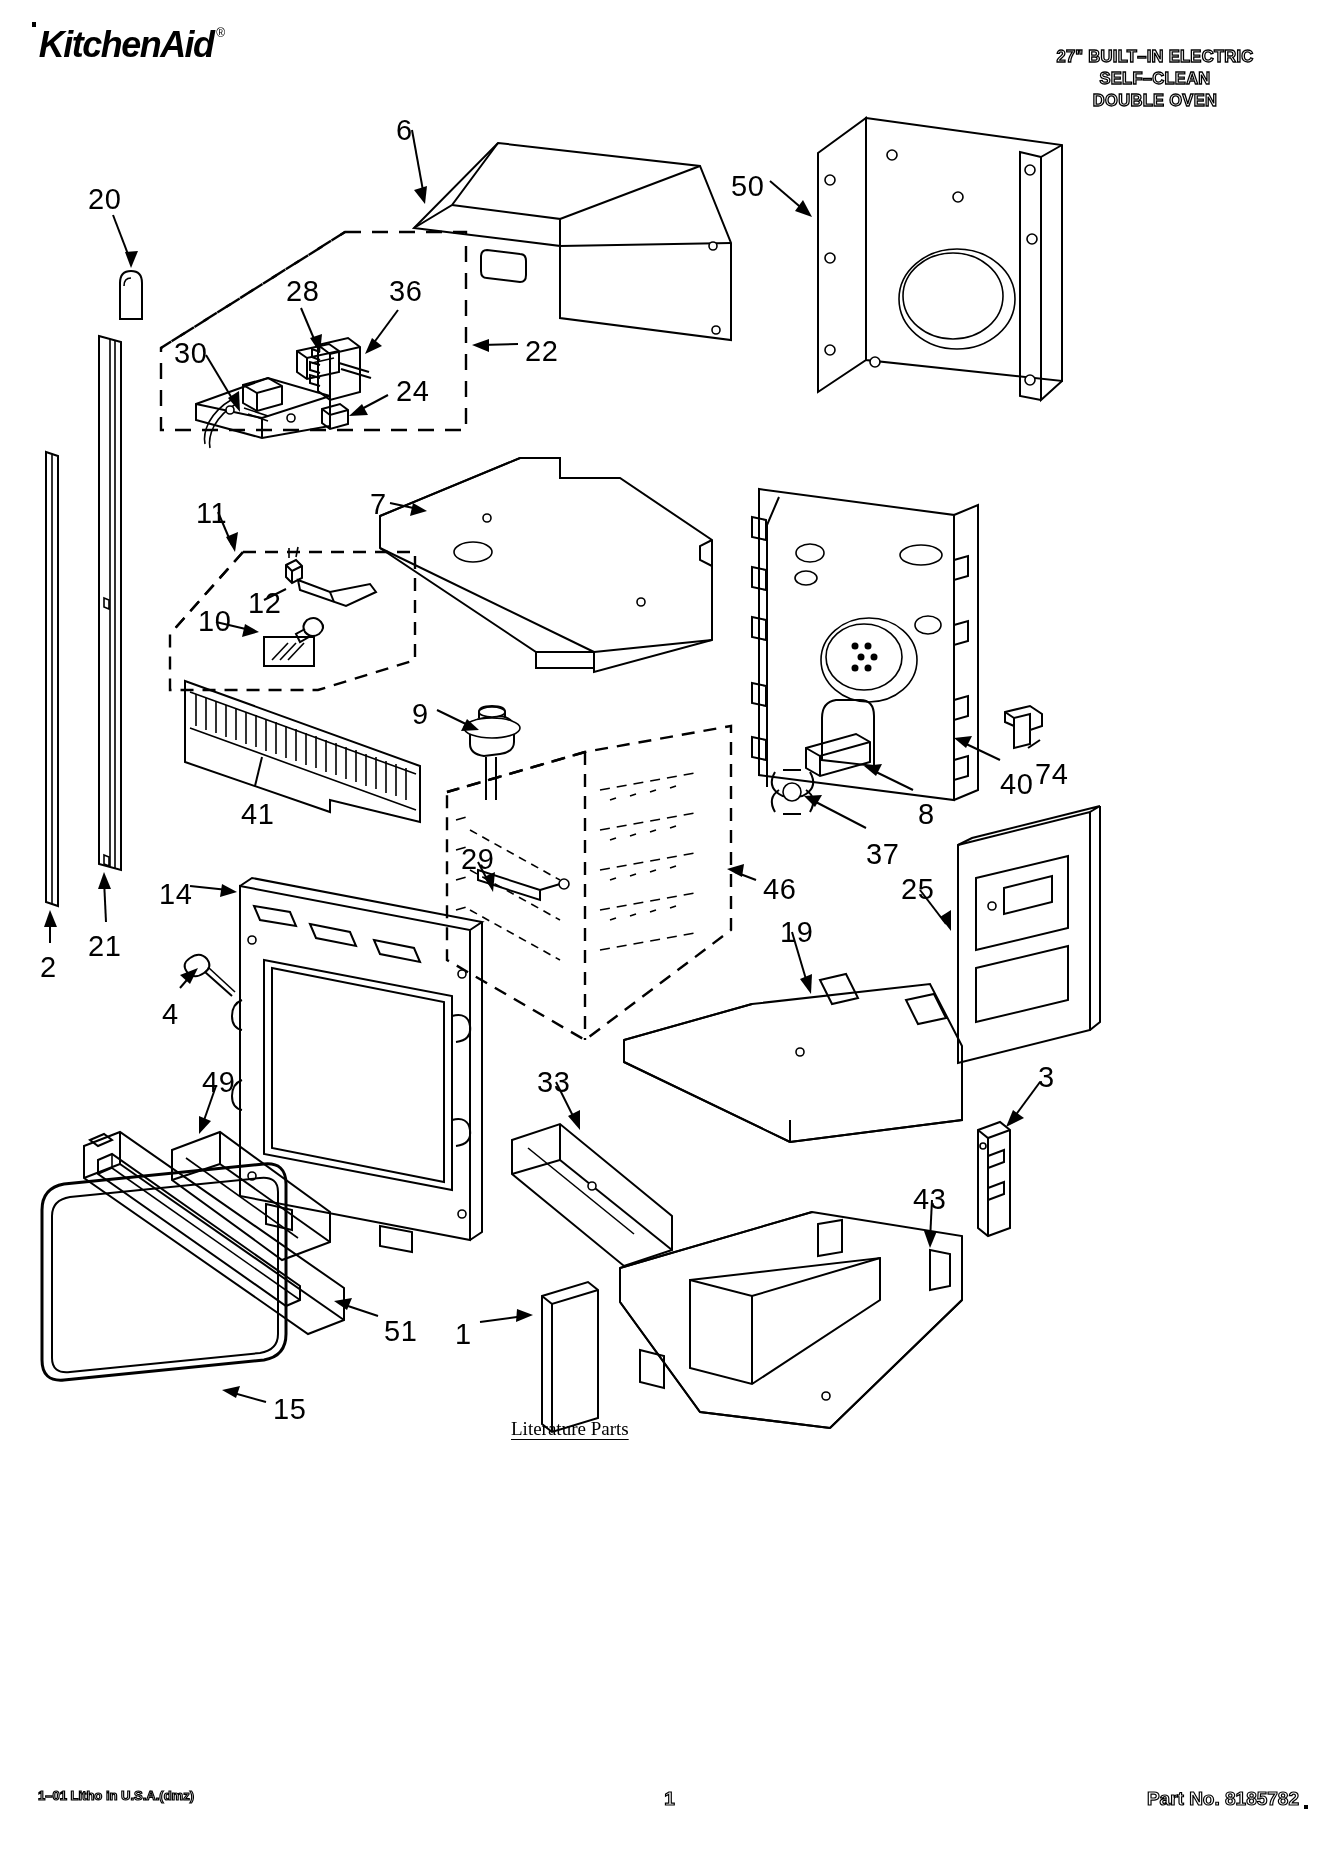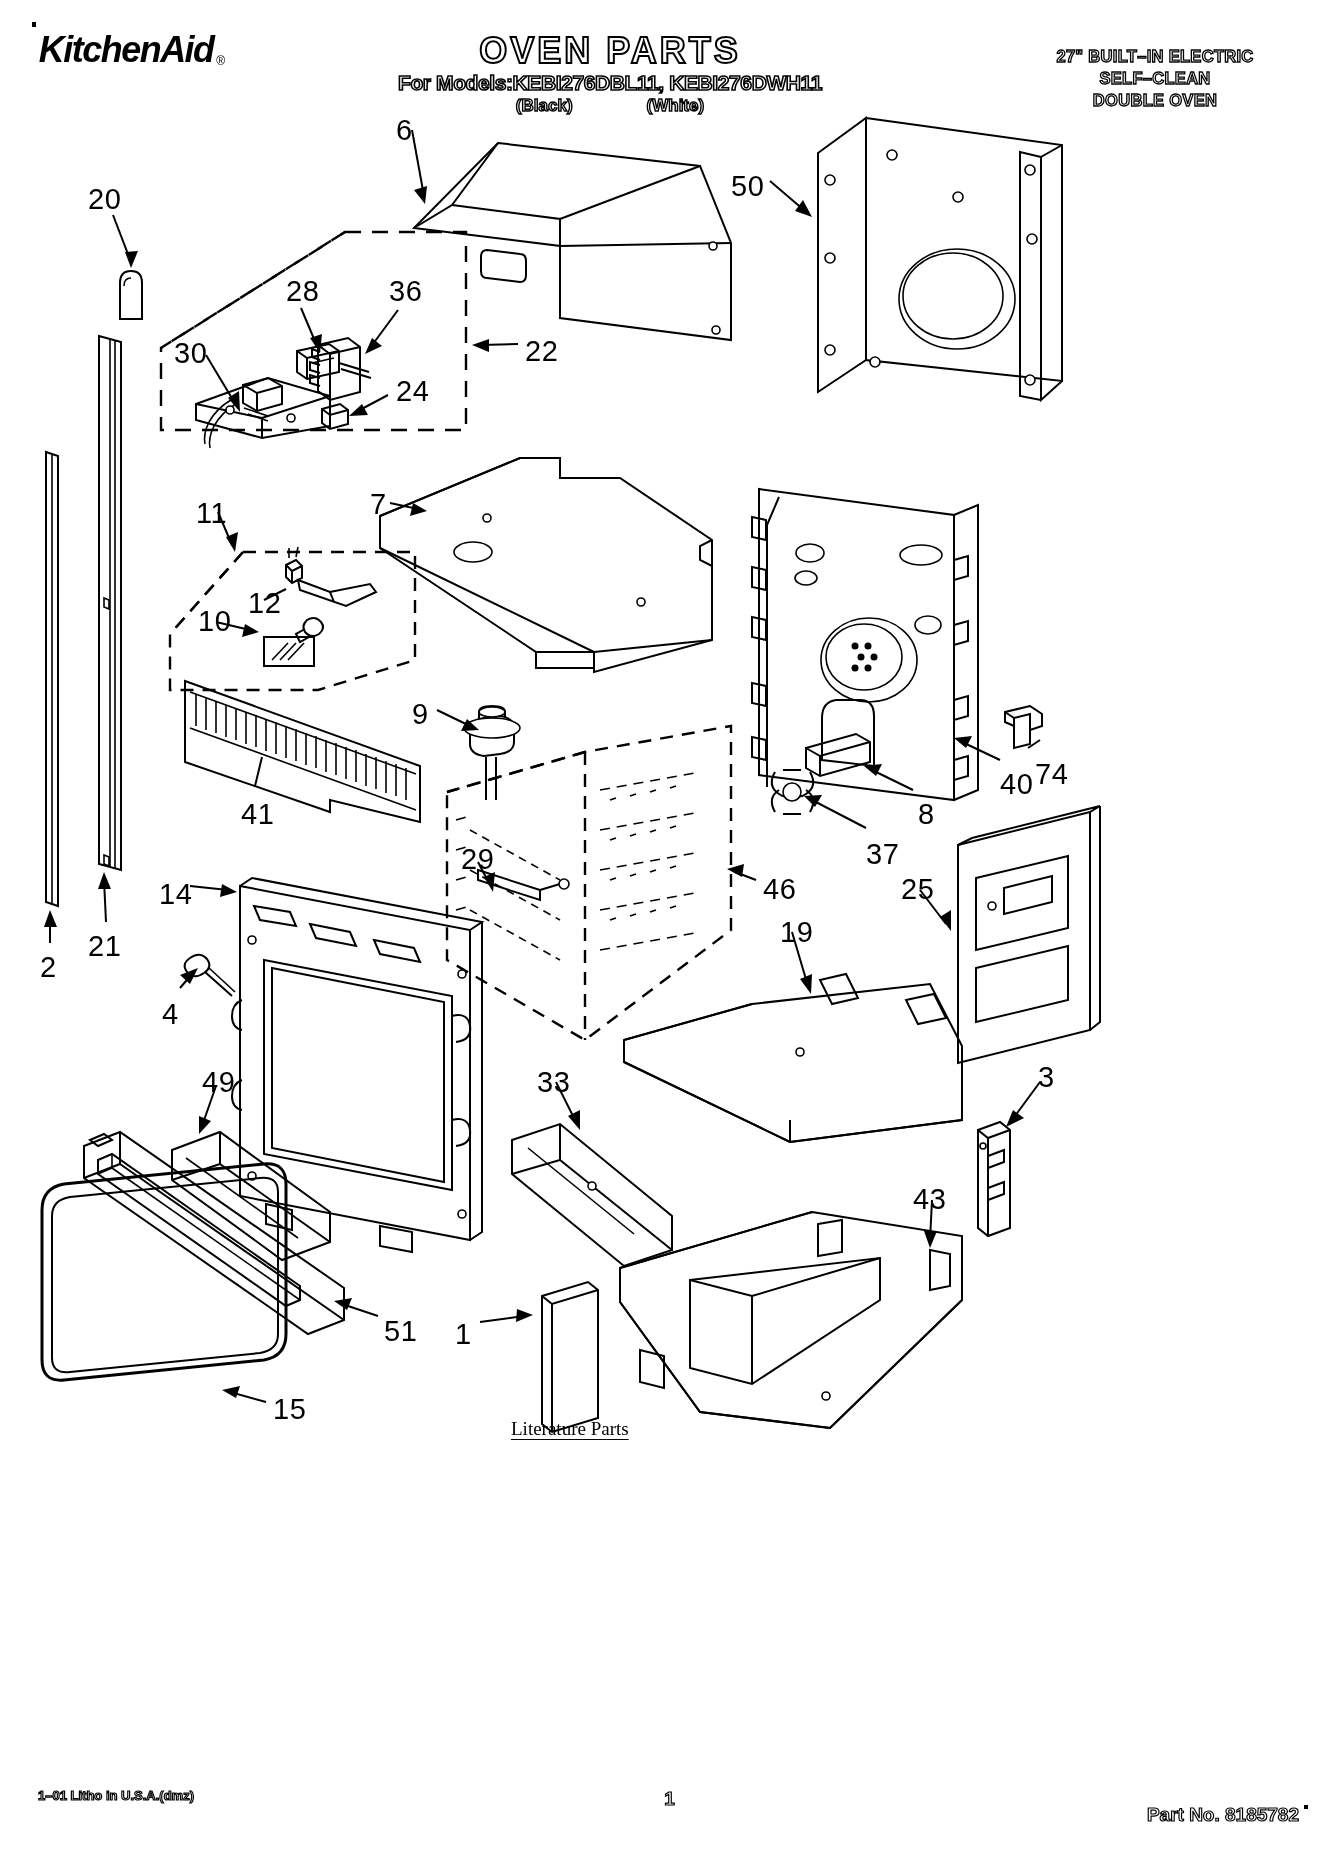--- a/index.html
+++ b/index.html
@@ -3,21 +3,21 @@
 <meta charset="utf-8">
 <style>
   html,body{margin:0;padding:0;background:#fff;}
   body{width:1339px;height:1849px;position:relative;overflow:hidden;
        font-family:"Liberation Sans","DejaVu Sans",sans-serif;color:#000;}
 
   .page{position:absolute;inset:0;}
 
   
   .logo{position:absolute;left:36px;top:26px;width:320px;height:42px;
-        display:flex;align-items:flex-end;}
+        display:flex;align-items:flex-start;}
   .logo-text{font-size:37px;font-weight:bold;font-style:italic;
              letter-spacing:-1.5px;line-height:1;transform:scaleX(.97);}
   .logo-reg{font-size:12px;vertical-align:super;font-style:normal;
             font-weight:normal;letter-spacing:0;}
   .logo-dot{position:absolute;left:32px;top:22px;width:4px;height:5px;background:#000;}
 
   .title{position:absolute;left:330px;top:32px;width:560px;text-align:center;}
   .title-main{font-size:36px;font-weight:bold;letter-spacing:3px;
               color:#fff;-webkit-text-stroke:2px #000;
               text-shadow:none;line-height:1.05;}
@@ -32,21 +32,21 @@
              width:300px;}
   .hdr-right div{font-size:16.5px;font-weight:bold;letter-spacing:.3px;
                  color:#fff;-webkit-text-stroke:1.3px #000;line-height:1.33;}
 
   
   .foot{position:absolute;left:0;right:0;top:1788px;height:40px;}
   .foot-l{position:absolute;left:38px;top:0;font-size:13px;font-weight:bold;
           color:#fff;-webkit-text-stroke:1.2px #000;}
   .foot-c{position:absolute;left:0;right:0;top:0;text-align:center;
           font-size:19px;font-weight:bold;color:#fff;-webkit-text-stroke:1.2px #000;}
-  .foot-r{position:absolute;right:40px;top:16px;font-size:19px;font-weight:bold;
+  .foot-r{position:absolute;right:40px;top:0;font-size:19px;font-weight:bold;
           color:#fff;margin-left:8px;-webkit-text-stroke:1.2px #000;}
   .foot-r-dot{position:absolute;right:31px;top:17px;width:4px;height:4px;background:#000;}
 
   
   .cal{position:absolute;font-size:29px;line-height:1;color:#000;
        font-family:"Liberation Sans","DejaVu Sans",sans-serif;
        letter-spacing:.5px;white-space:nowrap;}
 
   .litlabel{position:absolute;font-size:19px;text-decoration:underline;
             text-underline-offset:4px;white-space:nowrap;font-family:Liberation Serif, serif;}
@@ -65,28 +65,20 @@
 <body>
 
 <div class="page">
 
   <div class="logo-dot"></div>
   <div class="logo">
     <span class="logo-text">KitchenAid</span>
       <span class="logo-reg">®</span>
   </div>
 
-  <div class="title">
-    <div class="title-main">OVEN PARTS</div>
-    <div class="title-models">For Models:KEBI276DBL11, KEBI276DWH11</div>
-    <div class="title-colors">
-      <span>(Black)</span>
-      <span>(White)</span>
-    </div>
-  </div>
 
   <div class="hdr-right">
     <div>27" BUILT–IN ELECTRIC</div>
     <div>SELF–CLEAN</div>
     <div>DOUBLE OVEN</div>
   </div>
 
   <svg width="1339" height="1849" viewBox="0 0 1339 1849">
 
     <g>

